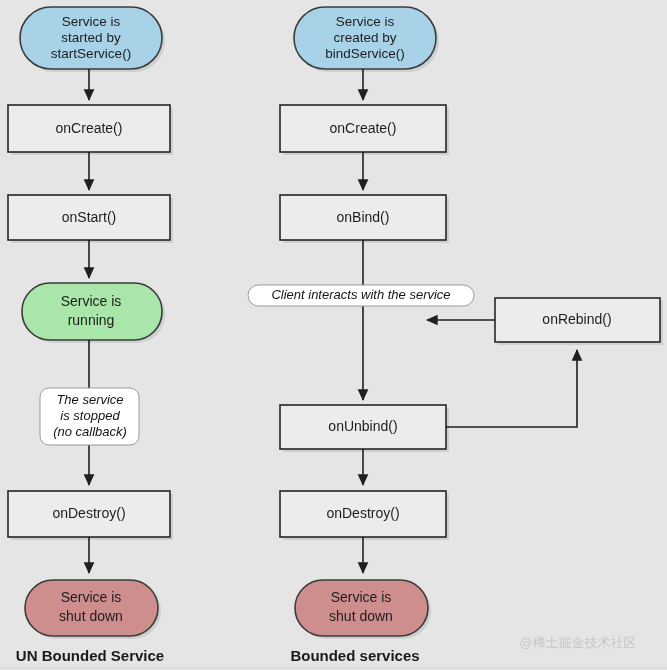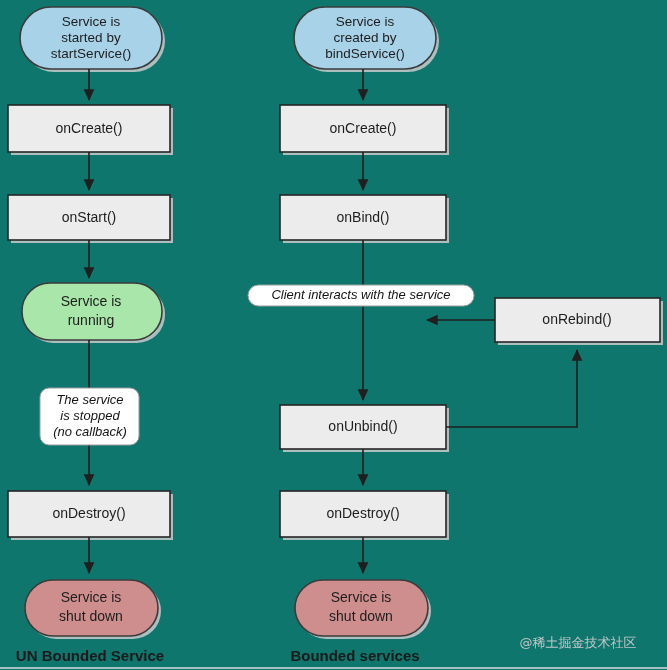--- a/index.html
+++ b/index.html
@@ -8,21 +8,21 @@
     padding: 0;
     background: #ffffff;
   }
   body {
     font-family: "Liberation Sans", sans-serif;
   }
   #diagram-root {
     position: relative;
     width: 667px;
     height: 670px;
-    background: #0f766e;
+    background: #e5e5e5;
     overflow: hidden;
   }
   #diagram-svg {
     position: absolute;
     left: 0;
     top: 0;
     width: 667px;
     height: 670px;
     display: block;
   }

